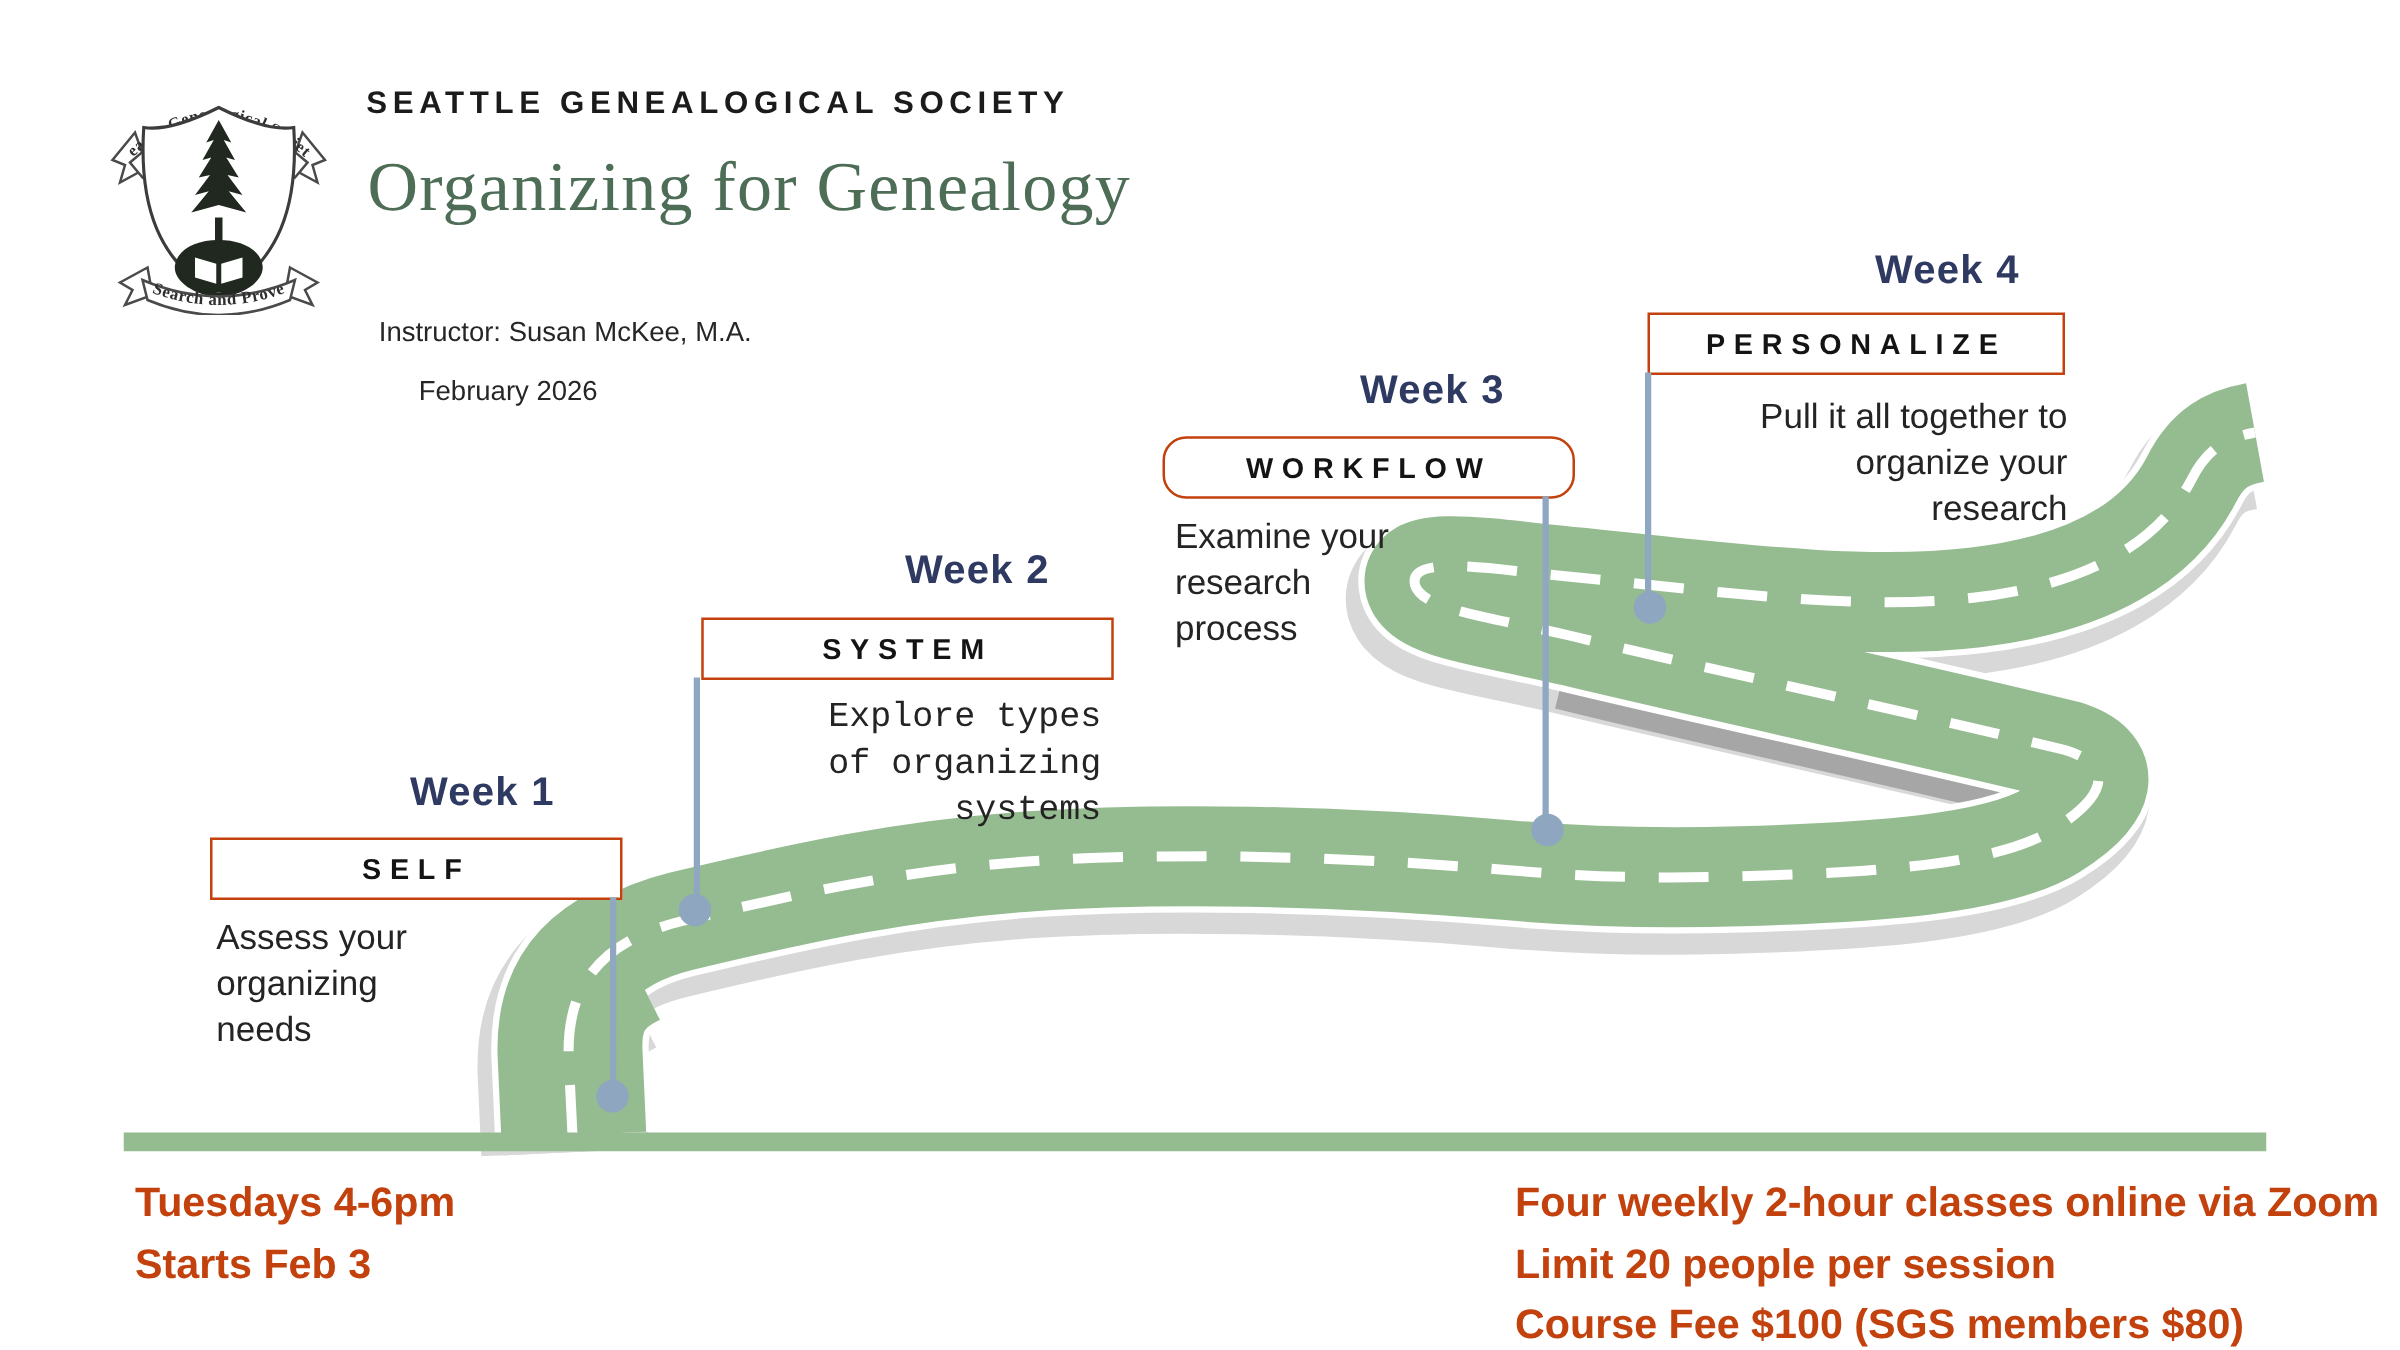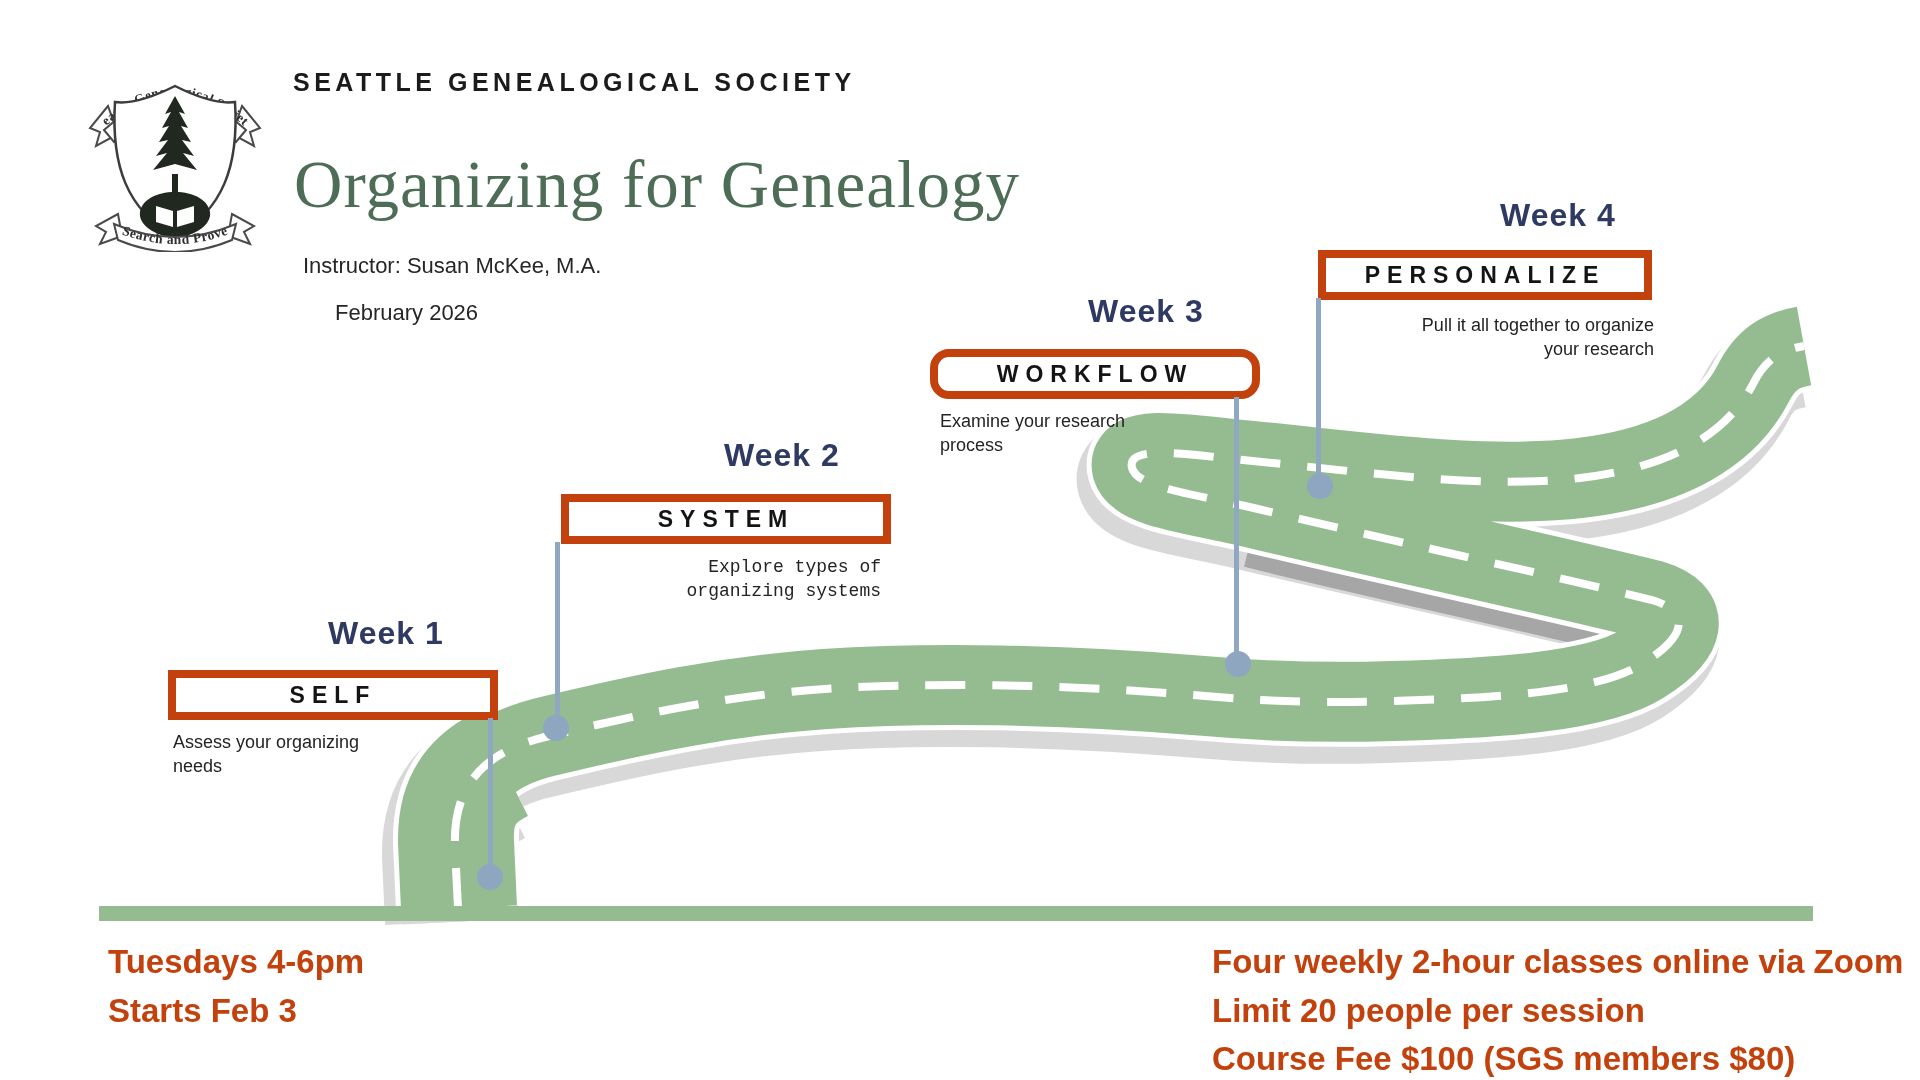--- a/index.html
+++ b/index.html
@@ -7,32 +7,32 @@
     position:relative;width:1920px;height:1080px;overflow:hidden;background:#ffffff;
     font-family:"Liberation Sans","DejaVu Sans",sans-serif;
   }
   .abs{position:absolute;}
   svg{display:block;}
   .org-line{
     font-size:25px;font-weight:bold;letter-spacing:4.5px;color:#1b1b1b;white-space:nowrap;
   }
   .title{
     font-family:"Liberation Serif","DejaVu Serif",serif;
-    font-size:67px;font-weight:400;color:#4e6d57;letter-spacing:1px;white-space:nowrap;margin-top:28px;
+    font-size:56px;font-weight:400;color:#4e6d57;letter-spacing:1px;white-space:nowrap;
   }
   .subline{font-size:22px;color:#262626;white-space:nowrap;}
   .week-label{font-size:32px;font-weight:800;color:#2e3a62;white-space:nowrap;letter-spacing:1px;}
   .topic-box{
-    box-sizing:border-box;height:50px;background:#ffffff;border:8px solid #c2410c;
+    box-sizing:border-box;height:50px;background:#ffffff;border:2px solid #c2410c;
     display:flex;align-items:center;justify-content:center;
   }
   .topic-text{font-size:23px;font-weight:bold;color:#141414;letter-spacing:7px;white-space:nowrap;}
   .connector{width:5px;background:#8fa7c0;}
   .dot{width:26px;height:26px;border-radius:50%;background:#8ea6bf;}
-  .desc{font-size:18px;color:#242424;line-height:1.33;}
+  .desc{font-size:28px;color:#242424;line-height:1.33;}
   .desc.right{text-align:right;}
   .footer-text{font-size:33px;font-weight:bold;color:#c2410c;line-height:1.47;white-space:nowrap;}
 </style>
 </head>
 <body>
 
 <div class="canvas">
 
   <svg class="abs" style="left:0;top:0;" width="1920" height="1080" viewBox="0 0 1920 1080">
     <defs>

